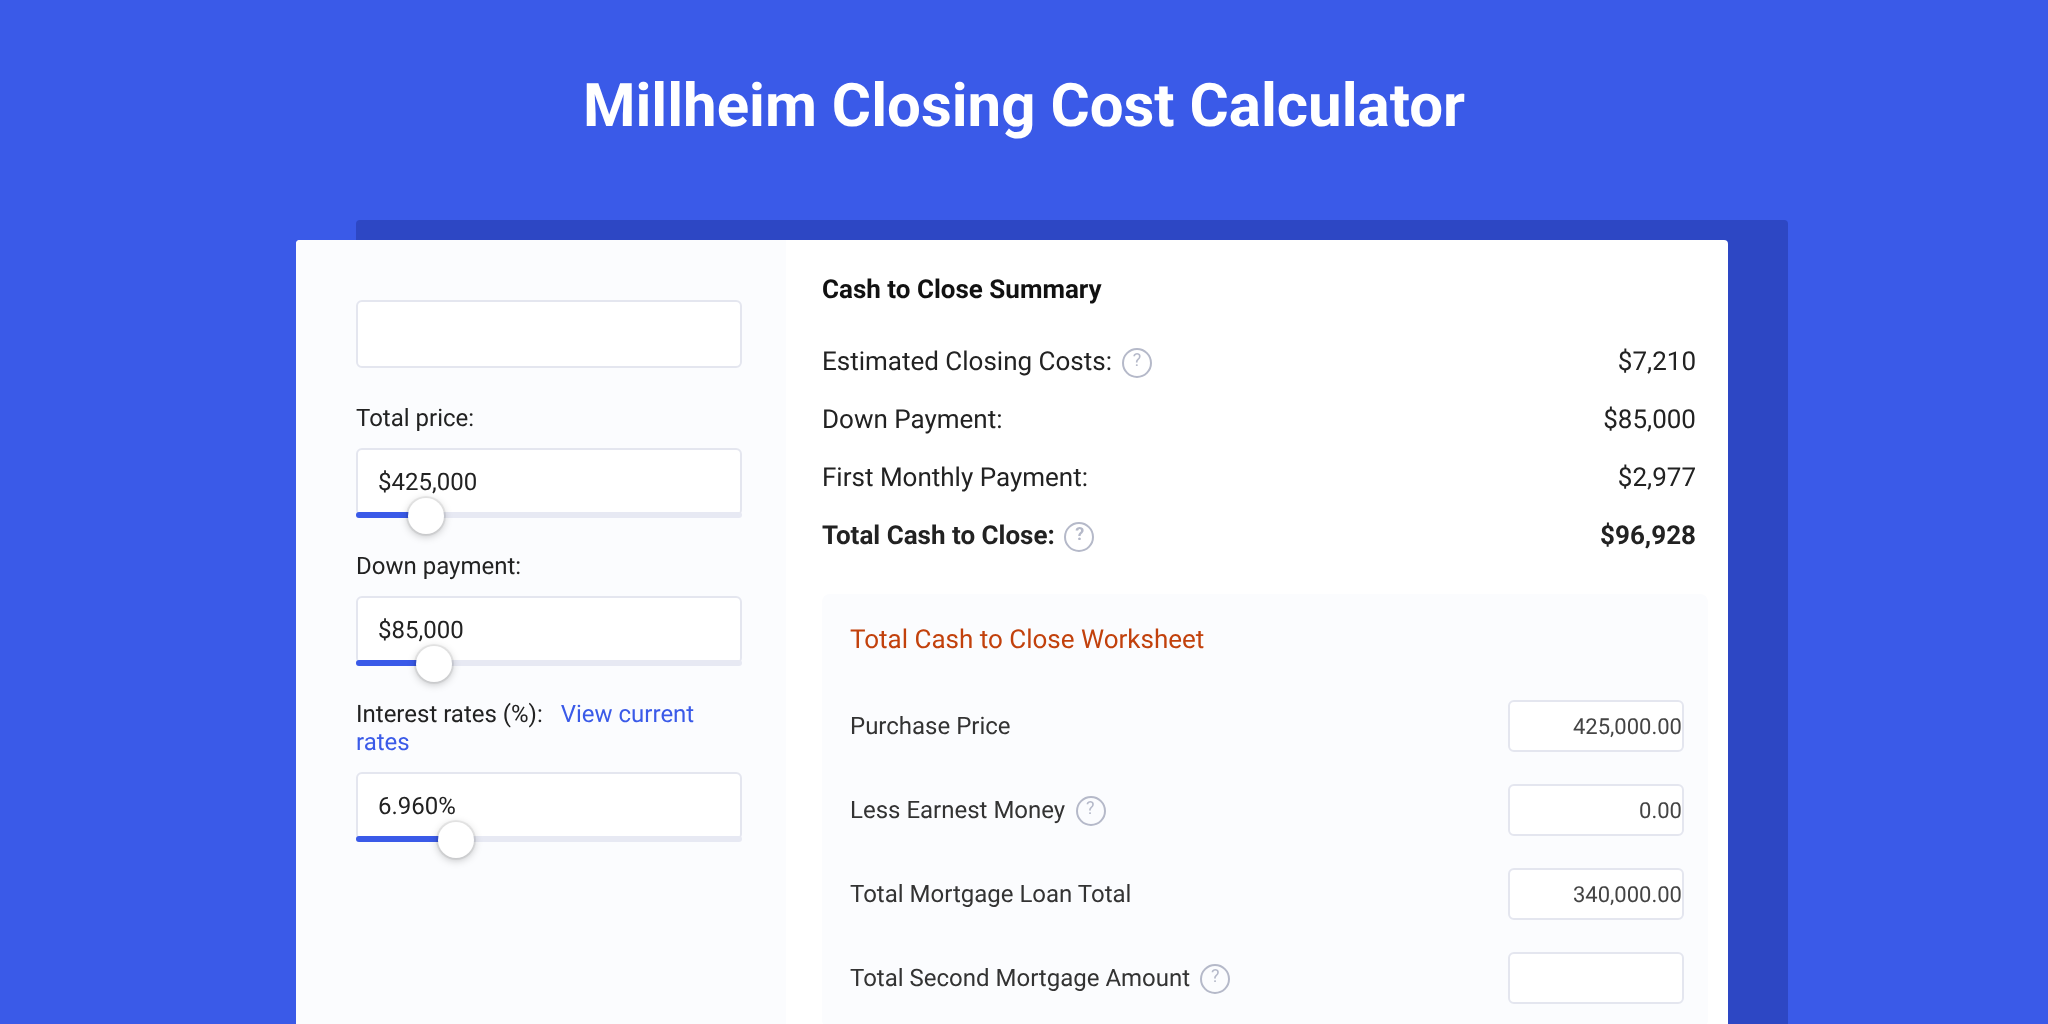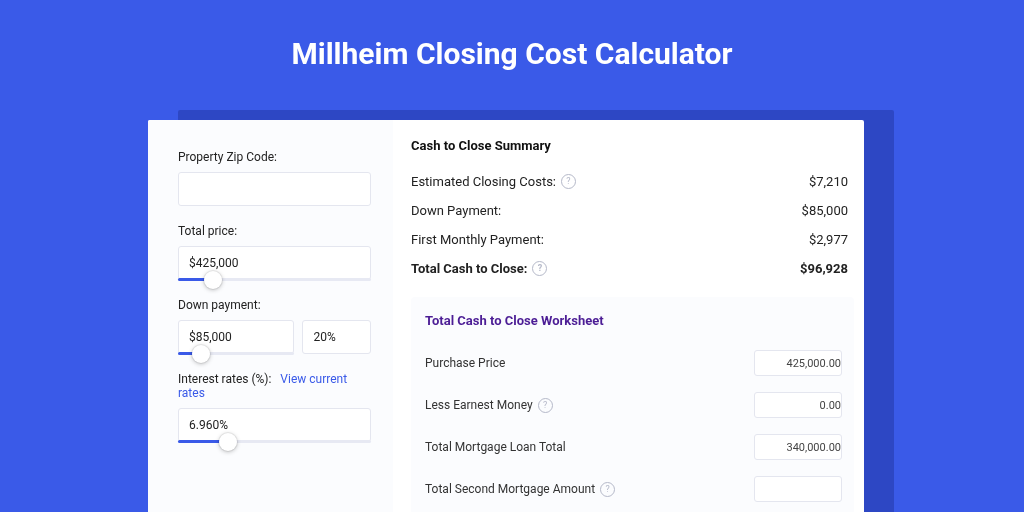--- a/index.html
+++ b/index.html
@@ -155,22 +155,22 @@
     line-height: 1;
   }
   .worksheet {
     margin-top: 14px;
     background: #fbfcfe;
     border-radius: 4px;
     padding: 16px 12px 4px 14px;
   }
   .ws-title {
     font-size: 13px;
-    font-weight: 700;
-    color: #4c1d95;
+    font-weight: 400;
+    color: #c2410c;
     margin-bottom: 14px;
   }
   .ws-row {
     display: flex;
     justify-content: space-between;
     align-items: center;
     font-size: 12px;
     color: #333;
     padding: 8px 0;
   }
@@ -200,42 +200,38 @@
 
 <div class="stage">
   <div class="page-title">Millheim Closing Cost Calculator</div>
 
   <div class="card-shadow"></div>
 
   <div class="card">
 
     <div class="left-col">
 
-      <div class="field-label">Property Zip Code:</div>
       <div class="input empty"></div>
 
       <div class="field-label">Total price:</div>
       <div class="slider-wrap">
         <div class="input">$425,000</div>
         <div class="slider-track"></div>
         <div class="slider-fill" style="width:18%"></div>
         <div class="slider-thumb" style="left:calc(18% - 9px)"></div>
       </div>
 
       <div class="field-label">Down payment:</div>
       <div class="dp-row">
         <div class="slider-wrap dp-amount">
           <div class="input">$85,000</div>
           <div class="slider-track"></div>
           <div class="slider-fill" style="width:20%"></div>
           <div class="slider-thumb" style="left:calc(20% - 9px)"></div>
         </div>
-        <div class="dp-pct">
-          <div class="input">20%</div>
-        </div>
       </div>
 
       <div class="field-label">
         <span>Interest rates (%):</span>
         <span>&nbsp;</span>
         <span class="rate-link">View current rates</span>
       </div>
       <div class="slider-wrap">
         <div class="input">6.960%</div>
         <div class="slider-track"></div>

